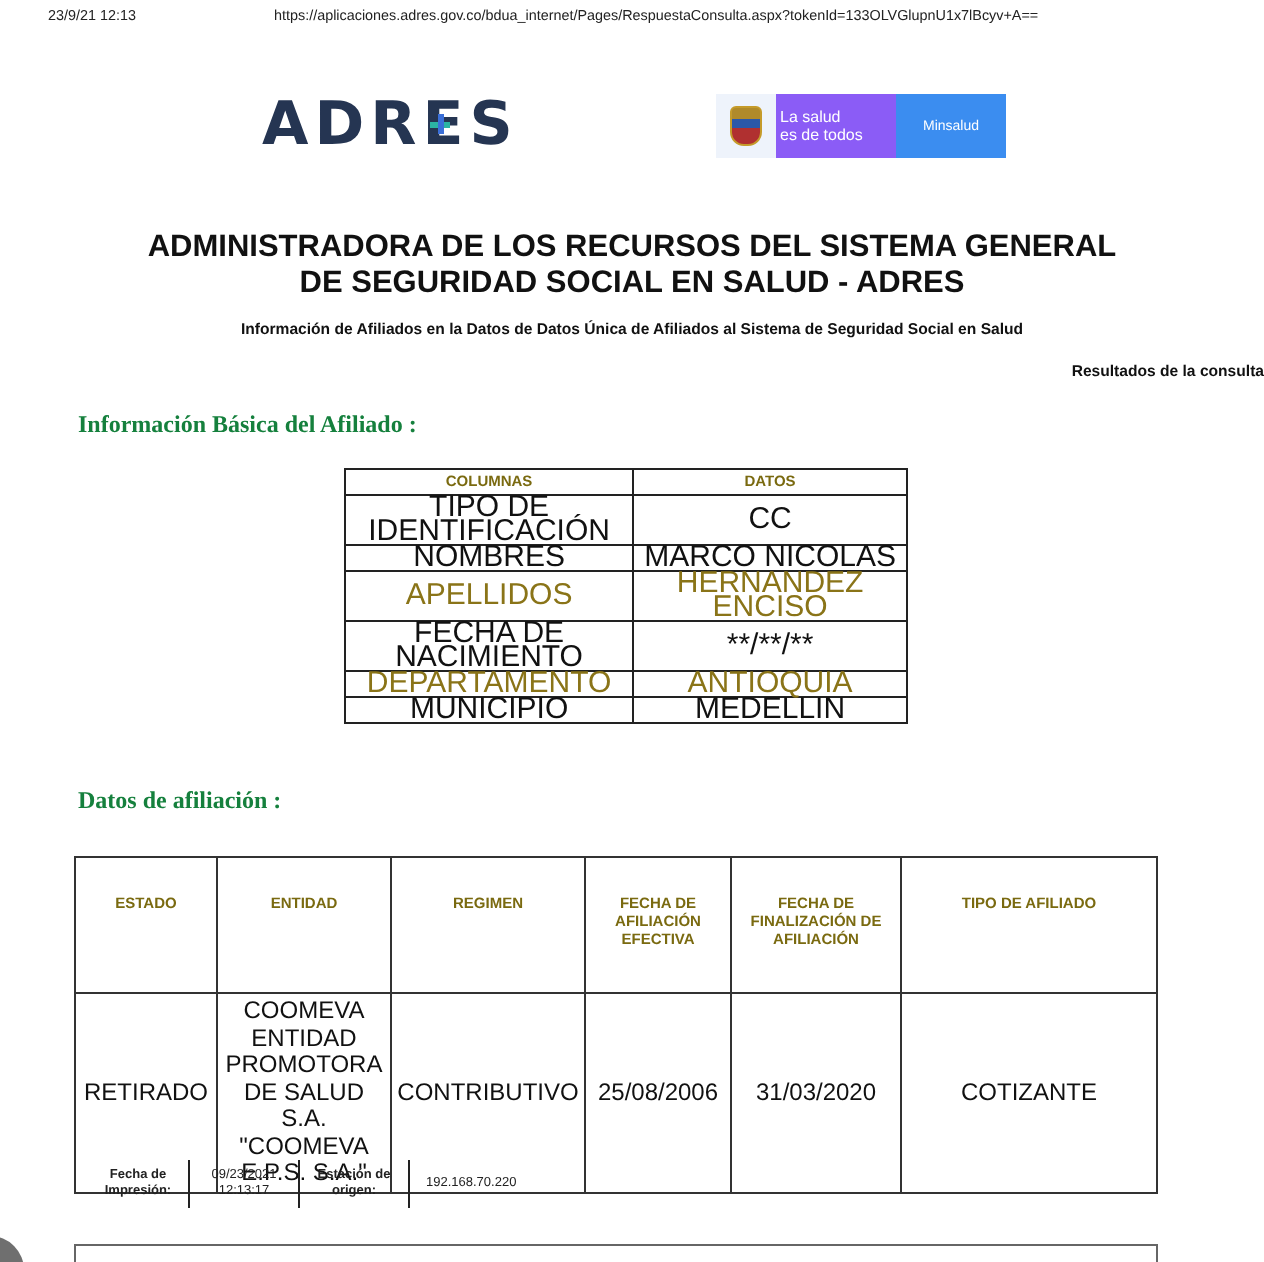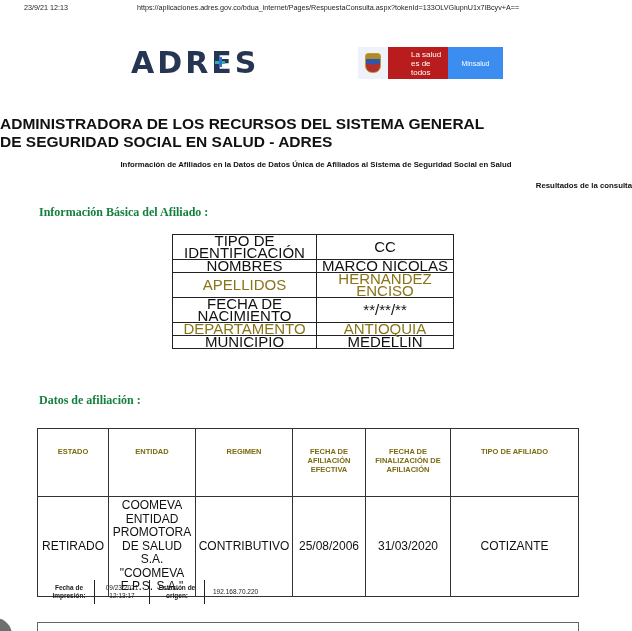--- a/index.html
+++ b/index.html
@@ -10,24 +10,24 @@
 
   .logo-adres { position:absolute; left:131px; top:46px; font-family:"DejaVu Sans", sans-serif; font-weight:bold; font-size:30px; letter-spacing:3px; color:#253552; line-height:34px; }
   .logo-adres .e { position:relative; display:inline-block; color:#253552; }
   .logo-adres .plus { position:absolute; left:4px; top:11px; width:10px; height:10px; }
   .plus-h { position:absolute; left:0; top:3.5px; width:10px; height:3px; background:#2bb3a3; }
   .plus-v { position:absolute; left:3.5px; top:0; width:3px; height:10px; background:#3a6fd8; }
 
   .gov-banner { position:absolute; left:358px; top:47px; height:32px; display:flex; }
   .gov-seal { width:30px; height:32px; background:#eef3fb; display:flex; align-items:center; justify-content:center; }
   .seal-shape { width:14px; height:18px; border-radius:3px 3px 7px 7px; background:linear-gradient(#b08a2a 0 30%, #2b58a8 30% 55%, #b03030 55%); border:1.5px solid #c59b2a; }
-  .gov-slogan { width:60px; height:32px; background:#b91c1c; color:#fff; font-size:8px; line-height:9px; padding-left:23px; box-sizing:border-box; display:flex; flex-direction:column; justify-content:center; }
+  .gov-slogan { width:60px; height:32px; background:#8b5cf6; color:#fff; font-size:8px; line-height:9px; padding-left:2px; box-sizing:border-box; display:flex; flex-direction:column; justify-content:center; }
   .gov-min { width:55px; height:32px; background:#3b8df0; color:#fff; font-size:7px; display:flex; align-items:center; justify-content:center; }
 
-  .main-title { position:absolute; top:115px; left:0; width:632px; text-align:left; font-weight:bold; font-size:15.5px; line-height:18px; color:#111; }
+  .main-title { position:absolute; top:115px; left:0; width:632px; text-align:center; font-weight:bold; font-size:15.5px; line-height:18px; color:#111; }
   .subtitle { position:absolute; top:160px; left:0; width:632px; text-align:center; font-weight:bold; font-size:7.8px; color:#111; }
   .results { position:absolute; top:181px; left:0; width:632px; text-align:right; font-weight:bold; font-size:7.8px; color:#111; }
 
   .section-head { position:absolute; font-family:"Liberation Serif", serif; font-weight:bold; font-size:12px; color:#15803d;text-align:center; }
   .sec1 { left:39px; top:205px; }
   .sec2 { left:39px; top:393px; }
 
   table { border-collapse:collapse; position:absolute; }
   .basic-table { left:172px; top:234px; width:282px; }
   .basic-table td, .basic-table th { border:1px solid #222; text-align:center; font-size:15px; line-height:12px; padding:0 2px; }
@@ -80,20 +80,24 @@
   <div>ADMINISTRADORA DE LOS RECURSOS DEL SISTEMA GENERAL</div>
   <div>DE SEGURIDAD SOCIAL EN SALUD - ADRES</div>
 </div>
 <div class="subtitle">Información de Afiliados en la Datos de Datos Única de Afiliados al Sistema de Seguridad Social en Salud</div>
 <div class="results">Resultados de la consulta</div>
 
 <div class="section-head sec1">Información Básica del Afiliado :</div>
 
 <table class="basic-table">
   <tbody>
+      <tr>
+    <th>COLUMNAS</th>
+    <th>DATOS</th>
+  </tr>
   <tr class="black">
     <td class="col1">TIPO DE IDENTIFICACIÓN</td>
     <td class="col2">CC</td>
   </tr>
   <tr class="black">
     <td class="col1">NOMBRES</td>
     <td class="col2">MARCO NICOLAS</td>
   </tr>
   <tr class="olive">
     <td class="col1">APELLIDOS</td>

